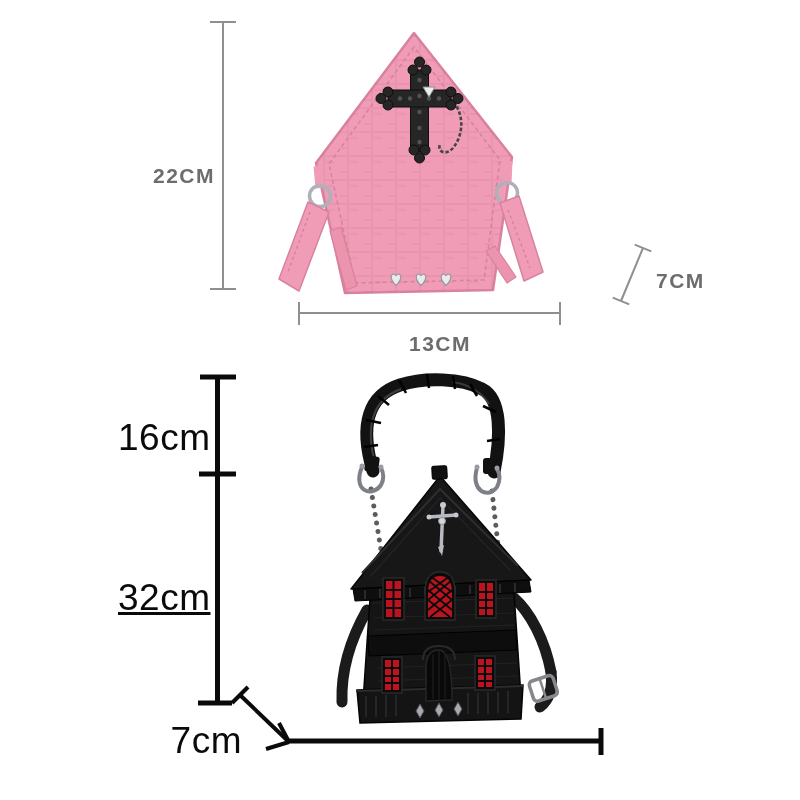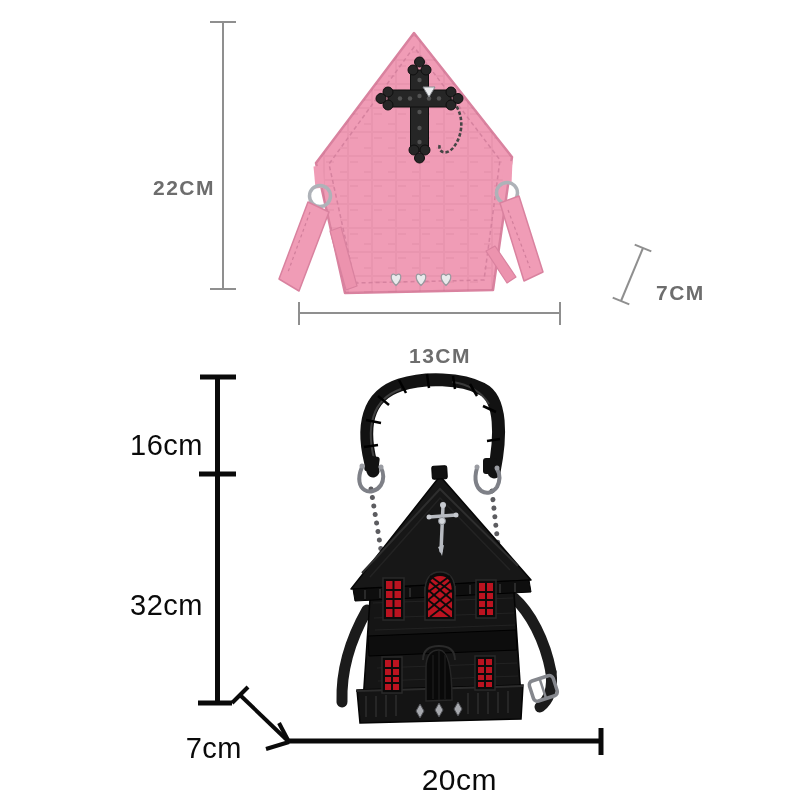--- a/index.html
+++ b/index.html
@@ -1,28 +1,28 @@
 <!DOCTYPE html>
 <html style="--pink-bag: #f09cb6; --pink-bag-stroke: #d9829f; --pink-bag-stitch: #d17e9b; --black-bag: #151515; --window-red: #bb1320; --hardware-silver: #aeb2b8; --dim-gray-line: #8f8f8f; --dim-gray-text: #6d6d6d; --dim-black: #0a0a0a;"><head>
 <meta charset="utf-8">
 <style>
   html,body{margin:0;padding:0;background:#fff;}
   .canvas{
     position:relative;width:800px;height:800px;background:#ffffff;overflow:hidden;
     font-family:"Liberation Sans", sans-serif;
   }
   .canvas svg{position:absolute;left:0;top:0;}
-  .lbl{position:absolute;line-height:1;white-space:nowrap;margin-top:12px;}
+  .lbl{position:absolute;line-height:1;white-space:nowrap;}
   .lbl-gray{
     color:var(--dim-gray-text,#6d6d6d);
     font-size:21px;font-weight:600;letter-spacing:1.5px;
   }
   .lbl-black{
     color:var(--dim-black,#0a0a0a);
-    font-size:29px;font-weight:500;letter-spacing:0.5px;
+    font-size:37px;font-weight:500;letter-spacing:0.5px;
   }
   .ta-r{text-align:right;} .ta-c{text-align:right;}
 </style>
 </head>
 <body>
 
 <div class="canvas">
 
   <svg width="800" height="800" viewBox="0 0 800 800">
     <defs>
@@ -277,17 +277,16 @@
       <line x1="289" y1="741" x2="601" y2="741"></line>
       <line x1="601" y1="728" x2="601" y2="755"></line>
     </g>
   </svg>
 
   <div class="lbl lbl-gray ta-r" style="left:145px;top:165px;width:70px;">22CM</div>
   <div class="lbl lbl-gray ta-c" style="left:391px;top:333px;width:80px;">13CM</div>
   <div class="lbl lbl-gray" style="left:656px;top:270px;">7CM</div>
 
   <div class="lbl lbl-black ta-r" style="left:118px;top:419px;width:85px;">16cm</div>
-  <div class="lbl lbl-black ta-r" style="left:118px;top:579px;width:85px;">32cm</div>
+  <div class="lbl lbl-black ta-r" style="left:118px;top:579px;width:85px;text-decoration:underline;">32cm</div>
   <div class="lbl lbl-black ta-c" style="left:162px;top:722px;width:80px;">7cm</div>
-  <div class="lbl lbl-black ta-c" style="left:397px;top:753px;width:100px;font-size:30px;">20cm</div>
 
 </div>
 
 </body></html>

